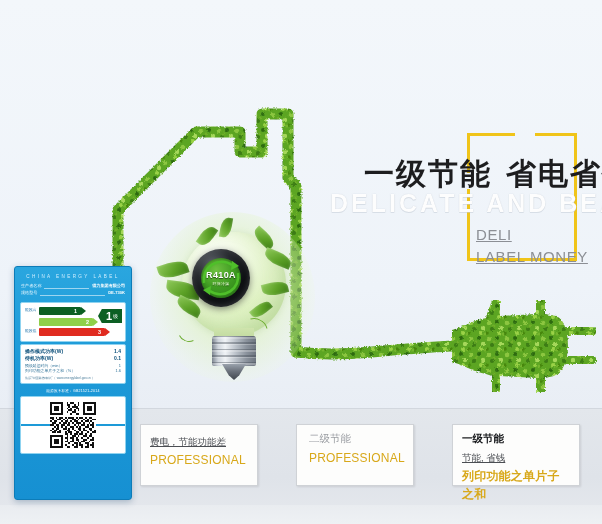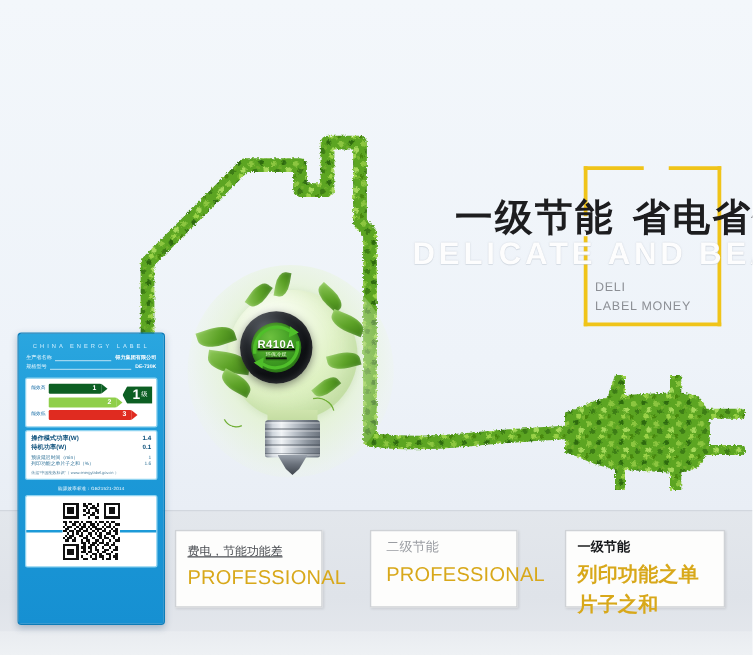--- a/index.html
+++ b/index.html
@@ -71,21 +71,21 @@
     box-shadow:inset 0 0 3px rgba(255,255,255,.3);
   }
   .vine{position:absolute;border:1.6px solid #6fae34;border-color:#6fae34 transparent transparent transparent;border-radius:50%;}
 
   
   .r410{
     position:absolute;left:192px;top:249px;width:58px;height:58px;border-radius:50%;
     background:
       radial-gradient(circle at 34% 24%, #5a5f66 0%, #26292e 32%, #0d0f12 62%, #1b1e22 100%);
     box-shadow:0 2px 7px rgba(0,0,0,.45), inset 0 0 6px rgba(255,255,255,.18);
-    display:flex;align-items:center;justify-content:center;text-decoration:underline;
+    display:flex;align-items:center;justify-content:center;
   }
   .r410-inner{
     width:40px;height:40px;border-radius:50%;
     background:radial-gradient(circle at 38% 30%, #6dc13f 0%, #3f9c22 48%, #2a7d16 100%);
     box-shadow:inset 0 0 5px rgba(0,0,0,.35);
     display:flex;flex-direction:column;align-items:center;justify-content:center;
     line-height:1;
   }
   .r410-txt{
     font-size:9px;font-weight:bold;color:#ffffff;letter-spacing:.4px;
@@ -110,21 +110,21 @@
     color:rgba(255,255,255,.96);
     text-shadow:0 0 1px rgba(160,170,182,.55), 0 1px 0 rgba(200,208,218,.5);
     white-space:nowrap;z-index:5;
   }
   .yframe{
     position:absolute;left:467px;top:133px;width:110px;height:128px;z-index:4;
   }
   .yframe i{position:absolute;background:#f0c419;display:block;}
   .ysub{
     position:absolute;left:476px;top:224px;z-index:6;
-    font-size:10px;color:#8c8f95;line-height:1.45;letter-spacing:.6px;
+    font-size:15px;color:#8c8f95;line-height:1.45;letter-spacing:.6px;text-decoration:underline;
   }
 
   
   .label-card{
     position:absolute;left:14px;top:266px;width:116px;height:232px;
     background:linear-gradient(180deg,#2aa6df 0%,#1d9ad8 40%,#1690d2 100%);
     border:1px solid #0d7cb8;border-radius:3px;
     box-shadow:0 2px 6px rgba(30,70,110,.3);
     overflow:hidden;
   }
@@ -200,21 +200,21 @@
   
   .cards{position:absolute;left:0;top:424px;width:602px;height:76px;}
   .card{
     position:absolute;background:#fdfdfc;border:1px solid #cfd2d6;
     box-shadow:1px 1px 2px rgba(0,0,0,.10);
     padding:6px 9px;box-sizing:border-box;
   }
   .card .t{font-size:10.5px;color:#9a9da2;line-height:1.5;}
   .card.active .t{color:#16181b;font-weight:bold;}
   .card .d{font-size:9.5px;color:#4b4e53;line-height:1.6;margin-top:3px;text-decoration:underline;}
-  .card .b{font-size:16px;color:#d8a81a;line-height:1.5;margin-top:2px;letter-spacing:.2px;}
+  .card .b{font-size:12px;color:#d8a81a;line-height:1.5;margin-top:2px;letter-spacing:.2px;}
   .card.active .b{font-weight:bold;color:#d8a81a;}
   .c1{left:140px;top:0;width:118px;height:62px;}
   .c2{left:296px;top:0;width:118px;height:62px;padding-left:12px;}
   .c3{left:452px;top:0;width:128px;height:62px;}
 </style>
 </head>
 <body>
 
 <div id="stage">
 
@@ -562,17 +562,18 @@
     <div class="card c1">
       <div class="d">费电，节能功能差</div>
       <div class="b">PROFESSIONAL</div>
     </div>
     <div class="card c2">
       <div class="t">二级节能</div>
       <div class="b">PROFESSIONAL</div>
     </div>
     <div class="card c3 active">
       <div class="t">一级节能</div>
+      <div class="d">节能, 省钱</div>
       <div class="b">列印功能之单片子之和</div>
     </div>
   </div>
 
 </div>
 
 </body></html>

